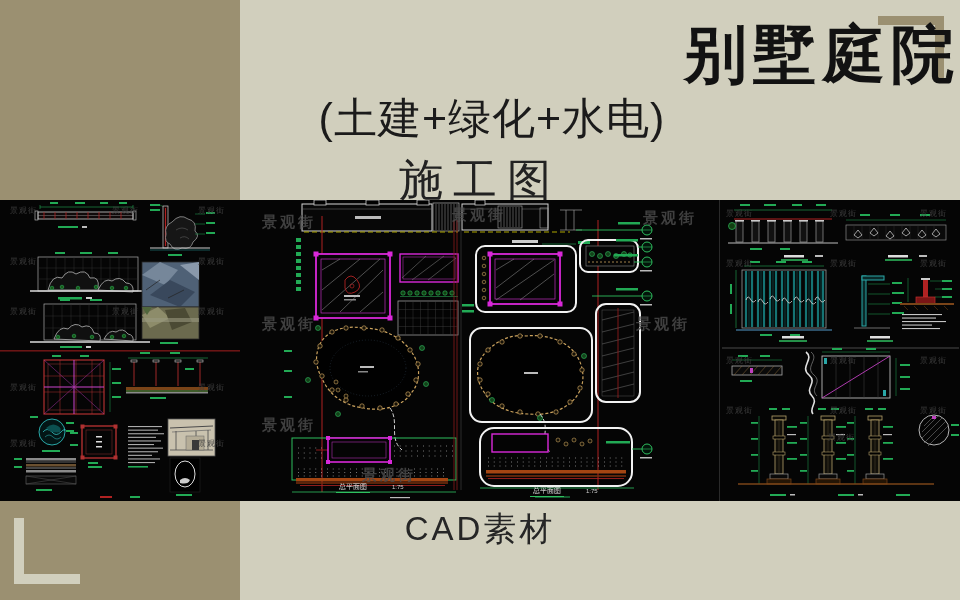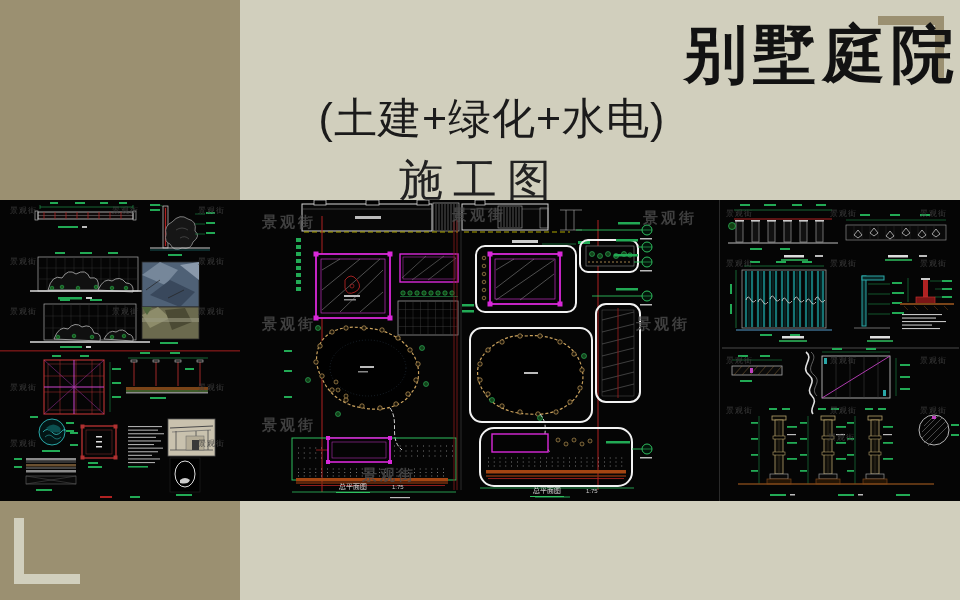--- a/index.html
+++ b/index.html
@@ -47,20 +47,21 @@
   <div class="abs block-olive-tl"></div>
   <div class="abs block-olive-bl"></div>
   <div class="abs br-tr-h"></div>
   <div class="abs br-tr-v"></div>
   <div class="abs br-bl-v"></div>
   <div class="abs br-bl-h"></div>
 
   <div class="abs title">别墅庭院</div>
   <div class="abs subtitle">(土建+绿化+水电)</div>
   <div class="abs subtitle2">施工图</div>
+  <div class="abs footer-caption">CAD素材</div>
 
   <div class="abs cad-strip">
 
     <div class="cad-panel panel-left">
       <svg width="240" height="301" viewBox="0 0 240 301">
 
         <g stroke="#22aa55" stroke-width="0.6">
           <line x1="40" y1="7" x2="133" y2="7"></line>
             <line x1="40" y1="5" x2="40" y2="9"></line>
             <line x1="133" y1="5" x2="133" y2="9"></line>

